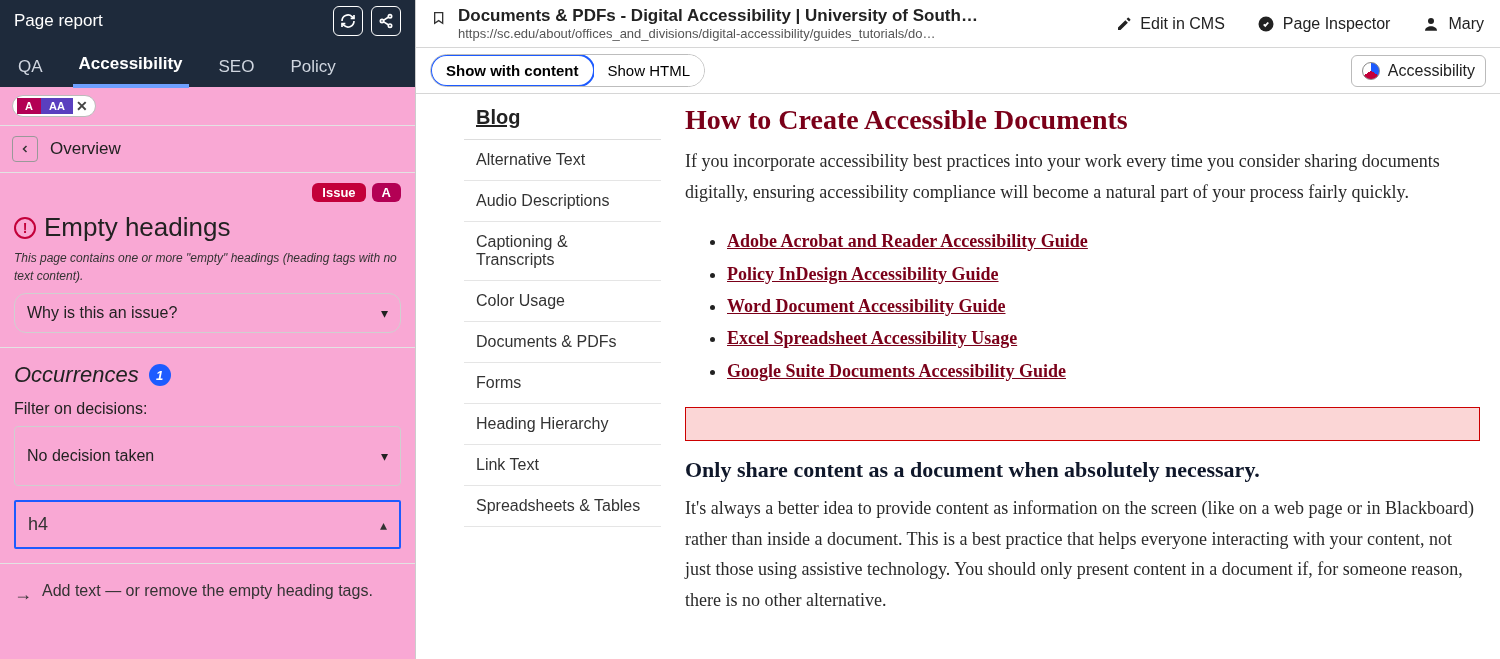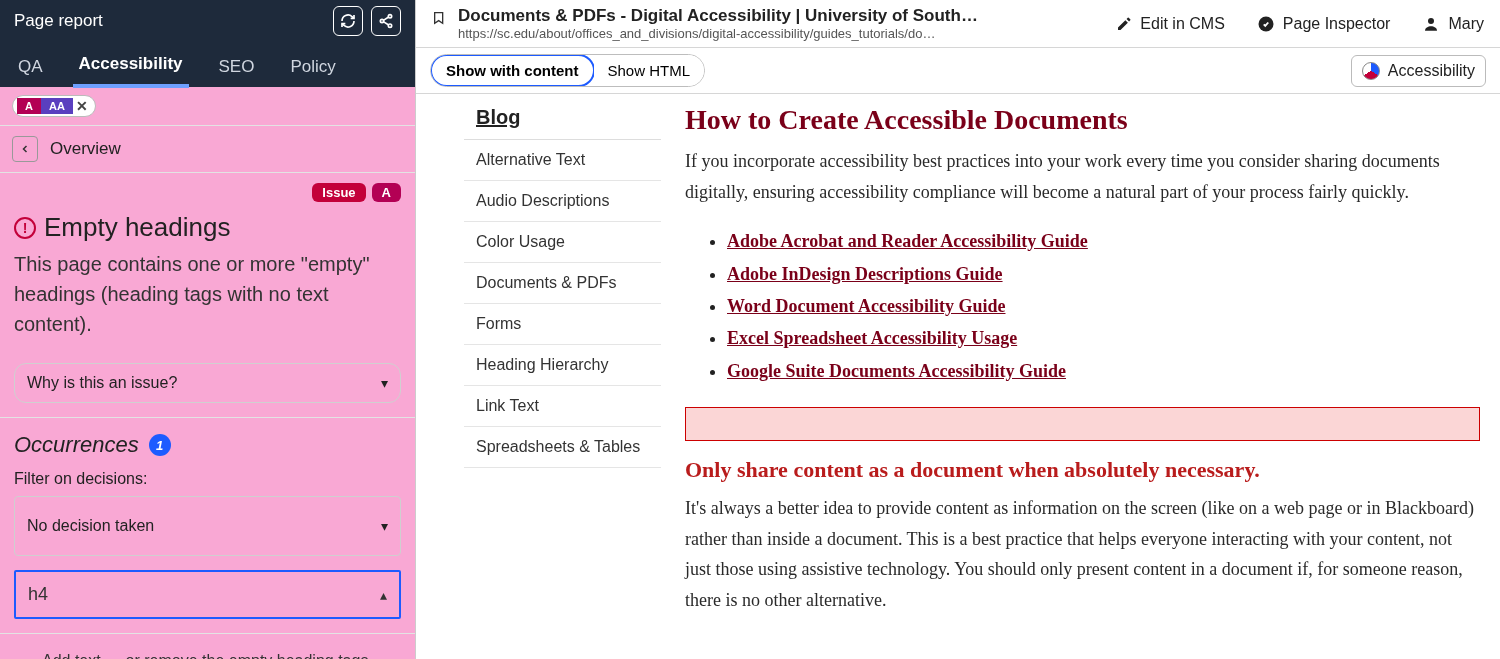--- a/index.html
+++ b/index.html
@@ -23,21 +23,21 @@
   .overview-row { display:flex; align-items:center; gap:12px; padding: 10px 12px; border-top:1px solid #e3e3e3; border-bottom:1px solid #e3e3e3; }
   .back-btn { width:26px; height:26px; border:1px solid #999; border-radius:4px; display:flex; align-items:center; justify-content:center; }
   .overview-label { font-size: 17px; }
   .badge-row { display:flex; justify-content:flex-end; gap:6px; padding: 10px 14px; }
   .badge { font-size:13px; font-weight:700; color:#fff; padding: 2px 10px; border-radius:6px; }
   .badge-issue { background:#c3003a; }
   .badge-a { background:#b30054; }
   .issue-block { padding: 0 14px 14px 14px; border-bottom:1px solid #e3e3e3; }
   .issue-title { display:flex; align-items:center; gap:8px; font-size:26px; font-weight:400; color:#222; margin-bottom:6px; }
   .alert-icon { width:22px; height:22px; border:2.5px solid #c3003a; border-radius:50%; display:flex; align-items:center; justify-content:center; color:#c3003a; font-weight:700; font-size:14px; }
-  .issue-desc { font-size: 20px; color:#333; line-height:1.5; margin-bottom: 24px; }
+  .issue-desc { font-size: 12px; color:#333; line-height:1.5; margin-bottom: 8px; font-style: italic; }
   .expander { border:1px solid #d0d0d0; border-radius:12px; padding: 10px 12px; display:flex; align-items:center; justify-content:space-between; font-size:16px; }
   .occurrences { padding: 14px; }
   .occ-title { font-size:22px; display:flex; align-items:center; gap:10px; margin-bottom:12px;font-style:italic; }
   .count-bubble { background:#1d5bff; color:#fff; width:22px; height:22px; border-radius:50%; font-size:13px; font-weight:700; display:flex; align-items:center; justify-content:center; }
   .filter-label { font-size:16px; margin-bottom:8px; }
   .select { border:1px solid #cfcfcf; border-radius:4px; padding:20px 12px; display:flex; align-items:center; justify-content:space-between; font-size:16px; margin-bottom:14px; }
   .occ-item { border:2px solid #1d5bff; border-radius:2px; padding:12px; display:flex; align-items:center; justify-content:space-between; font-size:18px; color:#333; }
   .occ-hint { padding: 16px 14px; display:flex; gap:10px; font-size:16px; color:#333; line-height:1.4; border-top:1px solid #e3e3e3; }
   .arrow-right { font-size:18px; margin-top:2px; }
 
@@ -62,21 +62,21 @@
   .blognav h3 { font-size:20px; font-weight:700; padding: 0 12px 10px 12px; text-decoration: underline; }
   .blognav ul { list-style:none; border-top:1px solid #ddd; }
   .blognav li { padding: 11px 12px; border-bottom:1px solid #e5e5e5; font-size:16px; color:#333; }
   .article { flex:1; padding: 10px 20px 20px 24px; font-family: Georgia, 'Times New Roman', serif; overflow-y:auto; }
   .article h2 { color:#7a0019; font-size:28px; font-weight:700; margin-bottom:10px; }
   .article p { font-size:18px; line-height:1.7; color:#2a2a2a; margin-bottom:18px; }
   .article ul { margin: 0 0 20px 42px; }
   .article li { font-size:18px; line-height:1.8; }
   .article li a { color:#7a0019; font-weight:700; text-decoration:underline; }
   .empty-heading-highlight { height:34px; background:#fbd6d6; border:1.5px solid #c00; margin: 4px 0 16px 0; }
-  .article h3 { color:#b91c1c; font-size:22px; font-weight:700; margin-bottom:10px; }
+  .article h3 { color:#0f172a; font-size:22px; font-weight:700; margin-bottom:10px; }
   .chev { font-size:14px; }
 </style>
 </head>
 <body>
 
 <aside class="sidebar">
   <div class="sidebar-header">
     <div class="titlebar">
       <span class="titlebar-label">Page report</span>
       <div class="titlebar-icons">
@@ -208,35 +208,36 @@
       <span>Accessibility</span>
     </div>
   </div>
 
   <div class="content">
     <nav class="blognav">
       <h3>Blog</h3>
       <ul>
         <li>Alternative Text</li>
         <li>Audio Descriptions</li>
+        <li>Captioning &amp; Transcripts</li>
         <li>Color Usage</li>
         <li>Documents &amp; PDFs</li>
         <li>Forms</li>
         <li>Heading Hierarchy</li>
         <li>Link Text</li>
         <li>Spreadsheets &amp; Tables</li>
       </ul>
     </nav>
 
     <article class="article">
       <h2>How to Create Accessible Documents</h2>
       <p>If you incorporate accessibility best practices into your work every time you consider sharing documents digitally, ensuring accessibility compliance will become a natural part of your process fairly quickly.</p>
       <ul>
         <li><a href="#">Adobe Acrobat and Reader Accessibility Guide</a></li>
-        <li><a href="#">Adobe InDesign Descriptions Guide</a></li>
+        <li><a href="#">Policy InDesign Accessibility Guide</a></li>
         <li><a href="#">Word Document Accessibility Guide</a></li>
         <li><a href="#">Excel Spreadsheet Accessibility Usage</a></li>
         <li><a href="#">Google Suite Documents Accessibility Guide</a></li>
       </ul>
       <div class="empty-heading-highlight"></div>
       <h3>Only share content as a document when absolutely necessary.</h3>
       <p>It's always a better idea to provide content as information on the screen (like on a web page or in Blackboard) rather than inside a document. This is a best practice that helps everyone interacting with your content, not just those using assistive technology. You should only present content in a document if, for someone reason, there is no other alternative.</p>
     </article>
   </div>
 </main>

